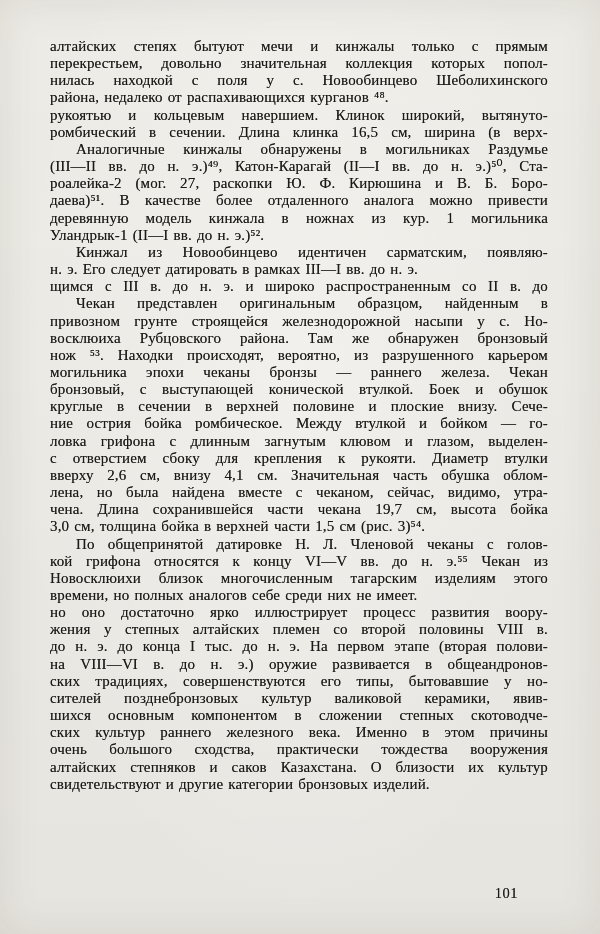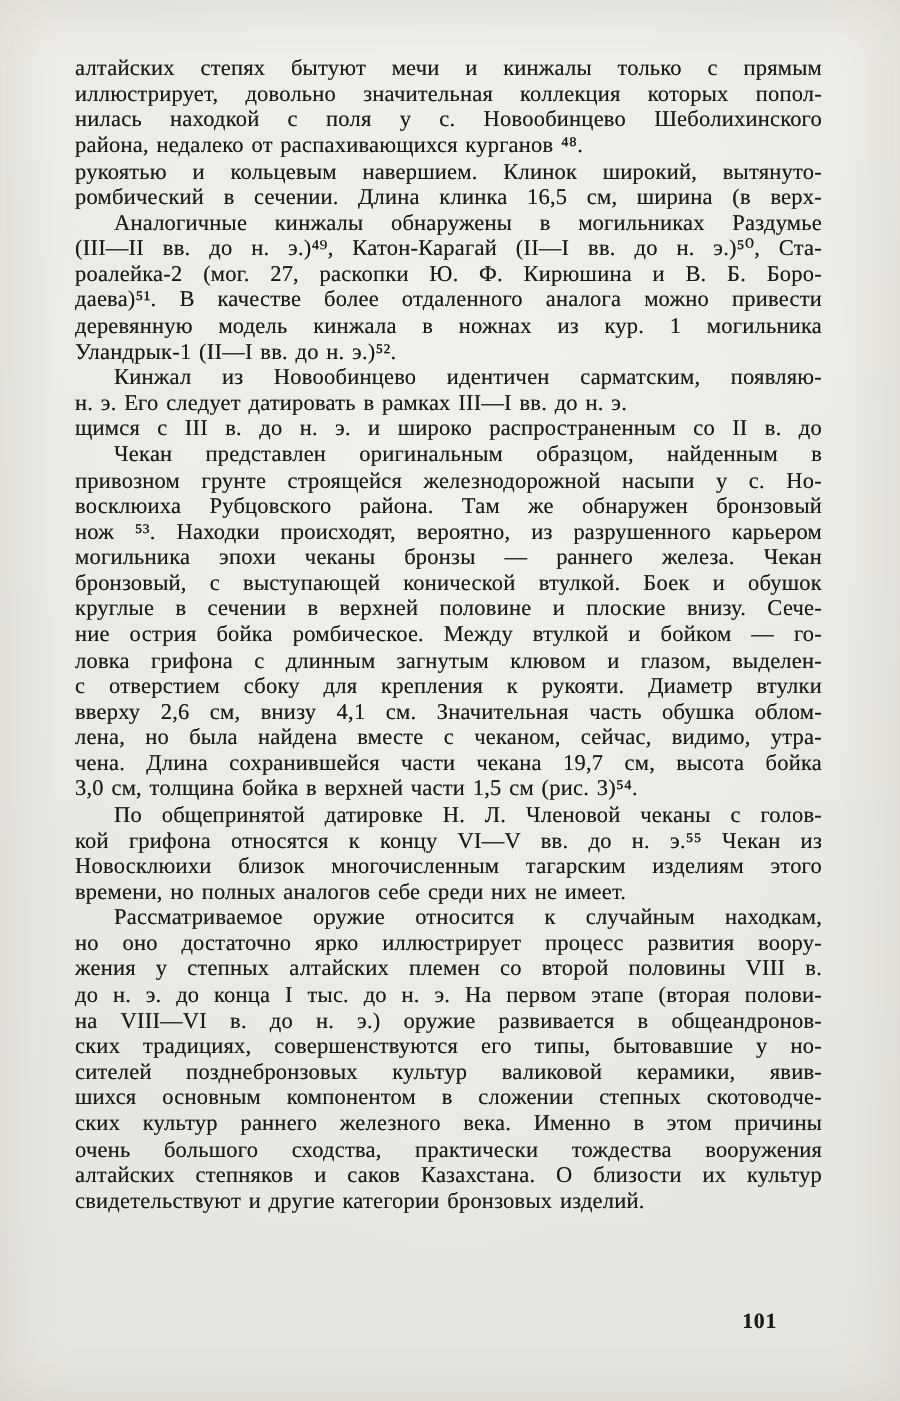--- a/index.html
+++ b/index.html
@@ -42,35 +42,35 @@
   }
   .line.para-last {
     text-align-last: left;
   }
   .line.para-first-indent {
     text-indent: 26px;
   }
   .page-footer {
     position: absolute;
     right: 82px;
-    bottom: 44px;
+    bottom: 32px;
     font-size: 14.5px;
-    font-weight: bold;
+    font-weight: normal;
     letter-spacing: 0.5px;
     text-shadow: 0 0 0.35px rgba(20,18,15,0.6);
   }
 </style>
 </head>
 <body>
 
 <div class="scan-page">
   <div class="text-block">
       <div class="paragraph">
         <div class="line">алтайских степях бытуют мечи и кинжалы только с прямым</div>
-        <div class="line">иллюстрирует, довольно значительная коллекция которых попол-</div>
+        <div class="line">перекрестьем, довольно значительная коллекция которых попол-</div>
         <div class="line">нилась находкой с поля у с. Новообинцево Шеболихинского</div>
         <div class="line para-last">района, недалеко от распахивающихся курганов ⁴⁸.</div>
       </div>
       <div class="paragraph">
         <div class="line">рукоятью и кольцевым навершием. Клинок широкий, вытянуто-</div>
         <div class="line">ромбический в сечении. Длина клинка 16,5 см, ширина (в верх-</div>
       </div>
       <div class="paragraph">
         <div class="line para-first-indent">Аналогичные кинжалы обнаружены в могильниках Раздумье</div>
         <div class="line">(III—II вв. до н. э.)⁴⁹, Катон-Карагай (II—I вв. до н. э.)⁵⁰, Ста-</div>
@@ -100,21 +100,20 @@
         <div class="line">чена. Длина сохранившейся части чекана 19,7 см, высота бойка</div>
         <div class="line para-last">3,0 см, толщина бойка в верхней части 1,5 см (рис. 3)⁵⁴.</div>
       </div>
       <div class="paragraph">
         <div class="line para-first-indent">По общепринятой датировке Н. Л. Членовой чеканы с голов-</div>
         <div class="line">кой грифона относятся к концу VI—V вв. до н. э.⁵⁵ Чекан из</div>
         <div class="line">Новосклюихи близок многочисленным тагарским изделиям этого</div>
         <div class="line para-last">времени, но полных аналогов себе среди них не имеет.</div>
       </div>
       <div class="paragraph">
-        <div class="line para-first-indent">Рассматриваемое оружие относится к случайным находкам,</div>
         <div class="line">но оно достаточно ярко иллюстрирует процесс развития воору-</div>
         <div class="line">жения у степных алтайских племен со второй половины VIII в.</div>
         <div class="line">до н. э. до конца I тыс. до н. э. На первом этапе (вторая полови-</div>
         <div class="line">на VIII—VI в. до н. э.) оружие развивается в общеандронов-</div>
         <div class="line">ских традициях, совершенствуются его типы, бытовавшие у но-</div>
         <div class="line">сителей позднебронзовых культур валиковой керамики, явив-</div>
         <div class="line">шихся основным компонентом в сложении степных скотоводче-</div>
         <div class="line">ских культур раннего железного века. Именно в этом причины</div>
         <div class="line">очень большого сходства, практически тождества вооружения</div>
         <div class="line">алтайских степняков и саков Казахстана. О близости их культур</div>

